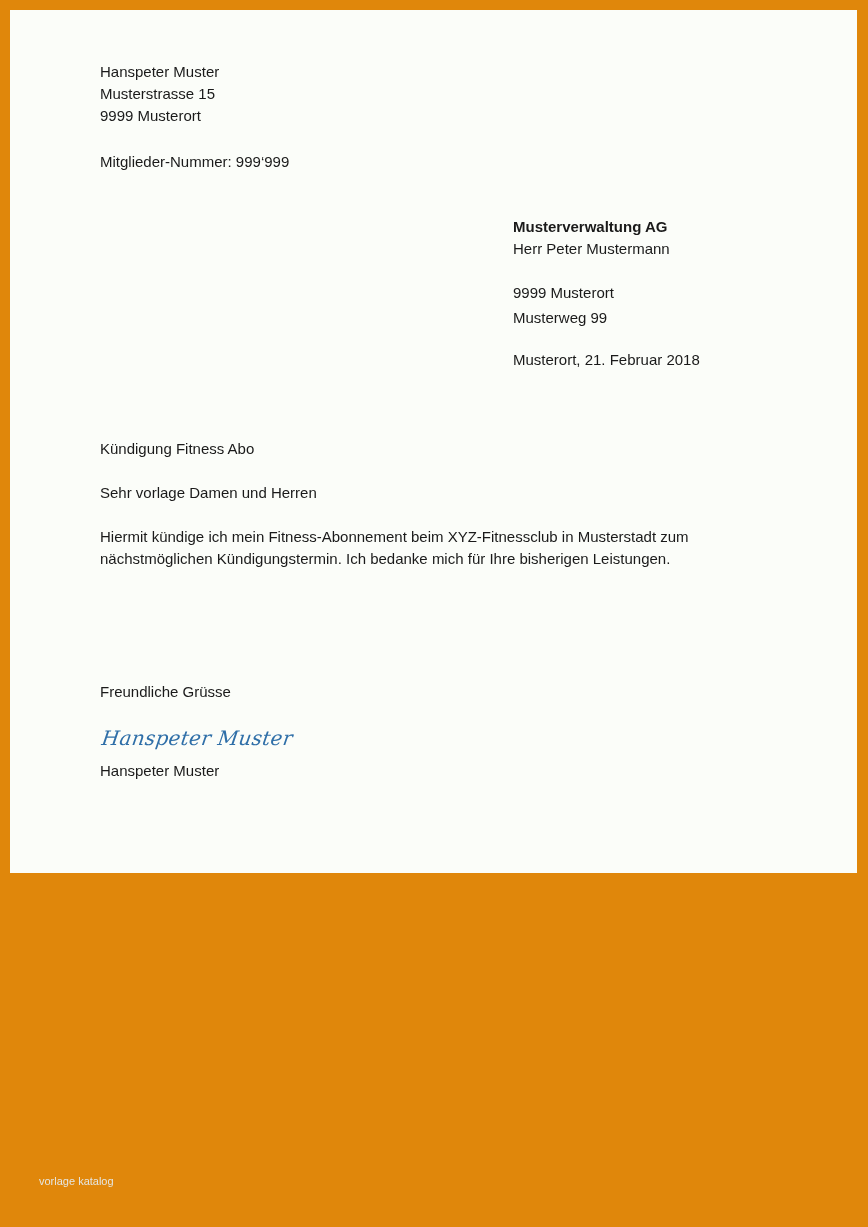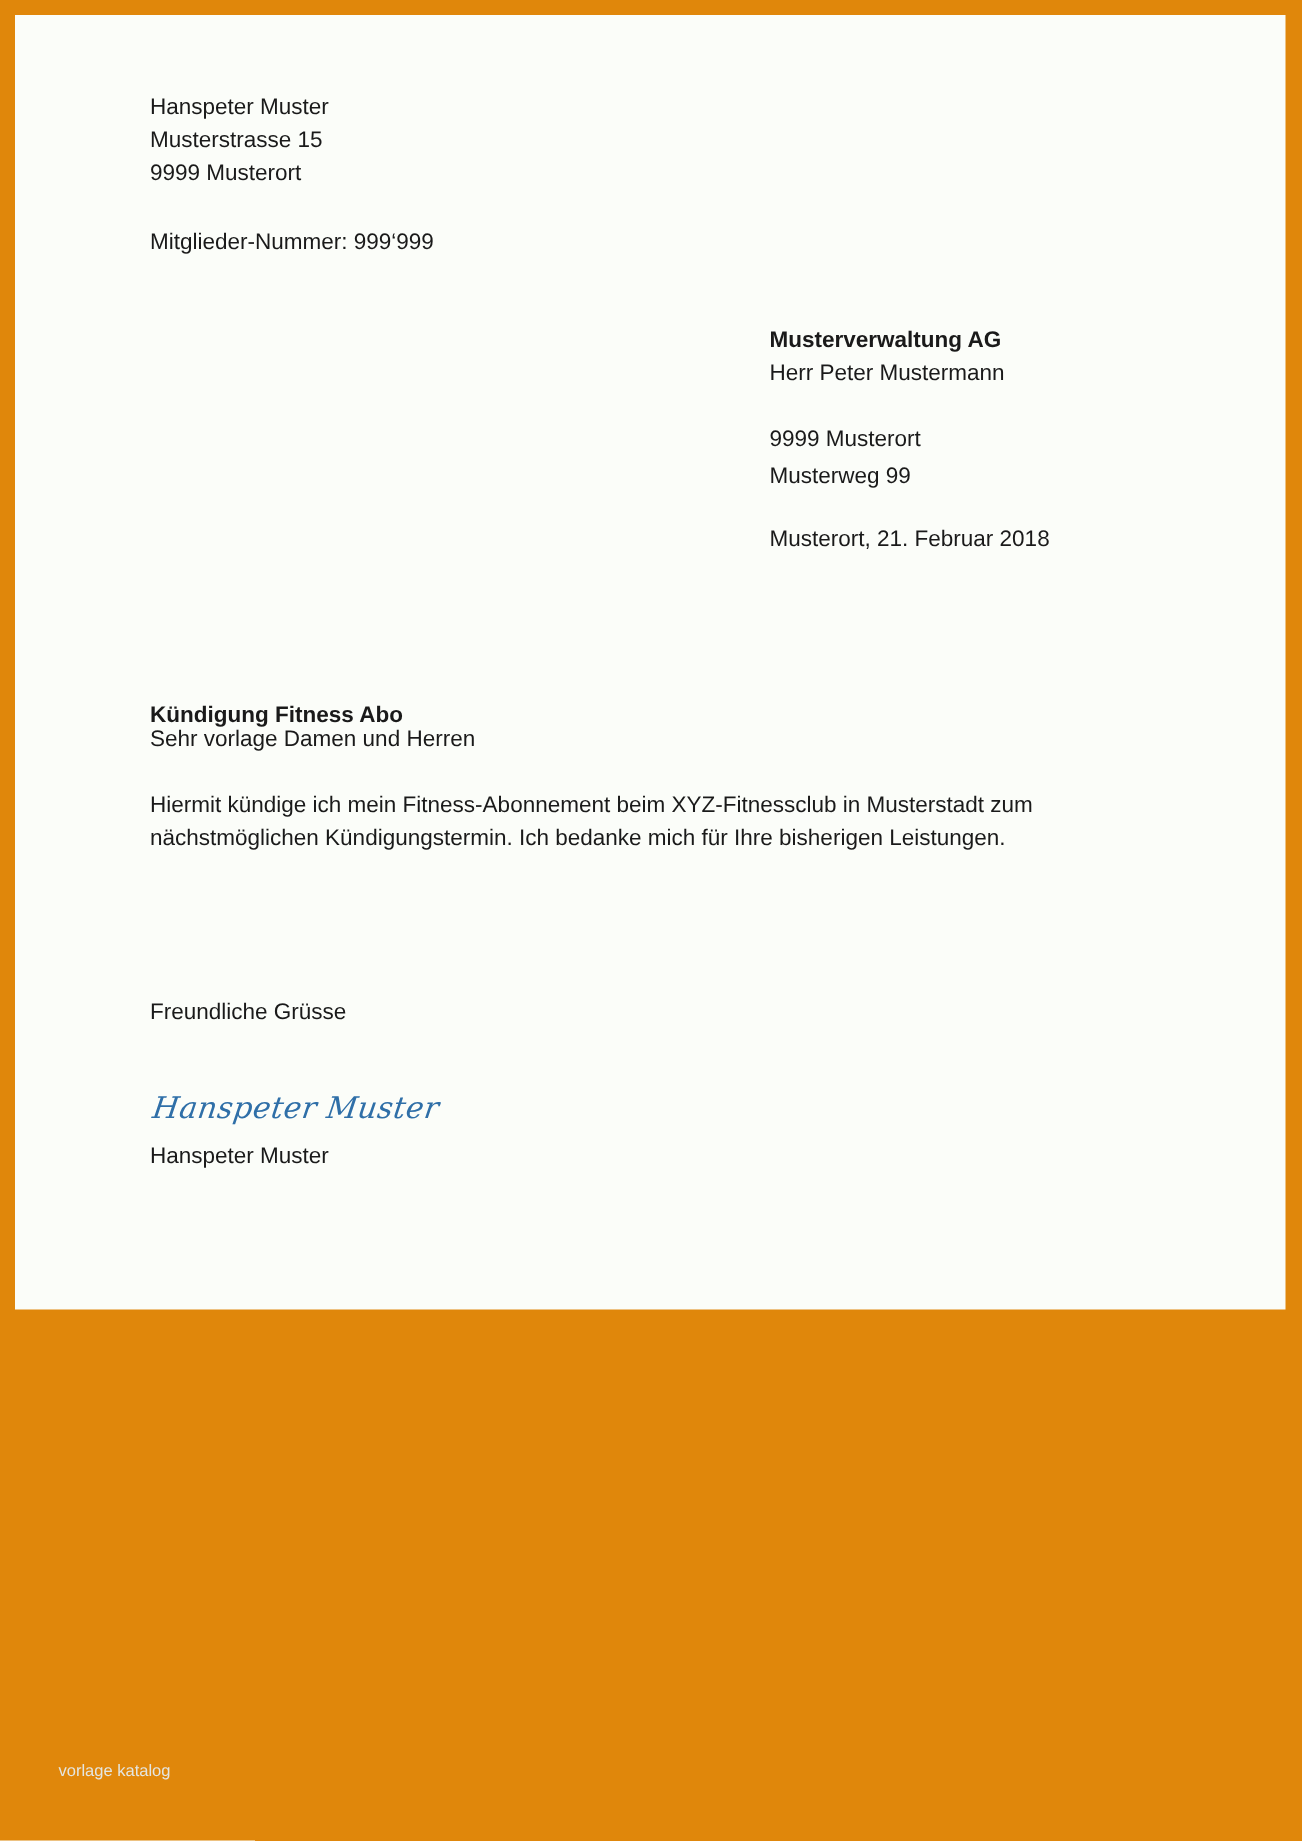--- a/index.html
+++ b/index.html
@@ -16,21 +16,21 @@
       width: 847px; height: 863px;
       background: #fbfdf9;
     }
     .line {
       position: absolute;
       font-size: 15px;
       color: #1a1a1a;
       white-space: nowrap;
       line-height: 22px;
     }
-    .bold { font-weight: bold; margin-top: 28px; }
+    .bold { font-weight: normal; }
     .signature {
       position: absolute;
       left: 92px; top: 716px;
       font-family: "DejaVu Serif", serif;
       font-style: italic;
       font-size: 20px;
       color: #2f6fa8;
       letter-spacing: 0.3px;
       transform: skewX(-8deg);
       white-space: nowrap;
@@ -60,19 +60,19 @@
 
   <div class="line" style="left:503px; top:339px;">Musterort, 21. Februar 2018</div>
 
   <div class="line bold" style="left:90px; top:428px;">Kündigung Fitness Abo</div>
 
   <div class="line" style="left:90px; top:472px;">Sehr vorlage Damen und Herren</div>
 
   <div class="line" style="left:90px; top:538px;">nächstmöglichen Kündigungstermin. Ich bedanke mich für Ihre bisherigen Leistungen.</div>
   <div class="line" style="left:90px; top:516px;">Hiermit kündige ich mein Fitness-Abonnement beim XYZ-Fitnessclub in Musterstadt zum</div>
 
-  <div class="line" style="left:90px; top:654px;">Freundliche Grüsse</div>
+  <div class="line" style="left:90px; top:671px;">Freundliche Grüsse</div>
 
   <div class="signature">Hanspeter Muster</div>
   <div class="line" style="left:90px; top:750px;">Hanspeter Muster</div>
 
   <div class="watermark">vorlage katalog</div>
 </div>
 
 </body></html>

